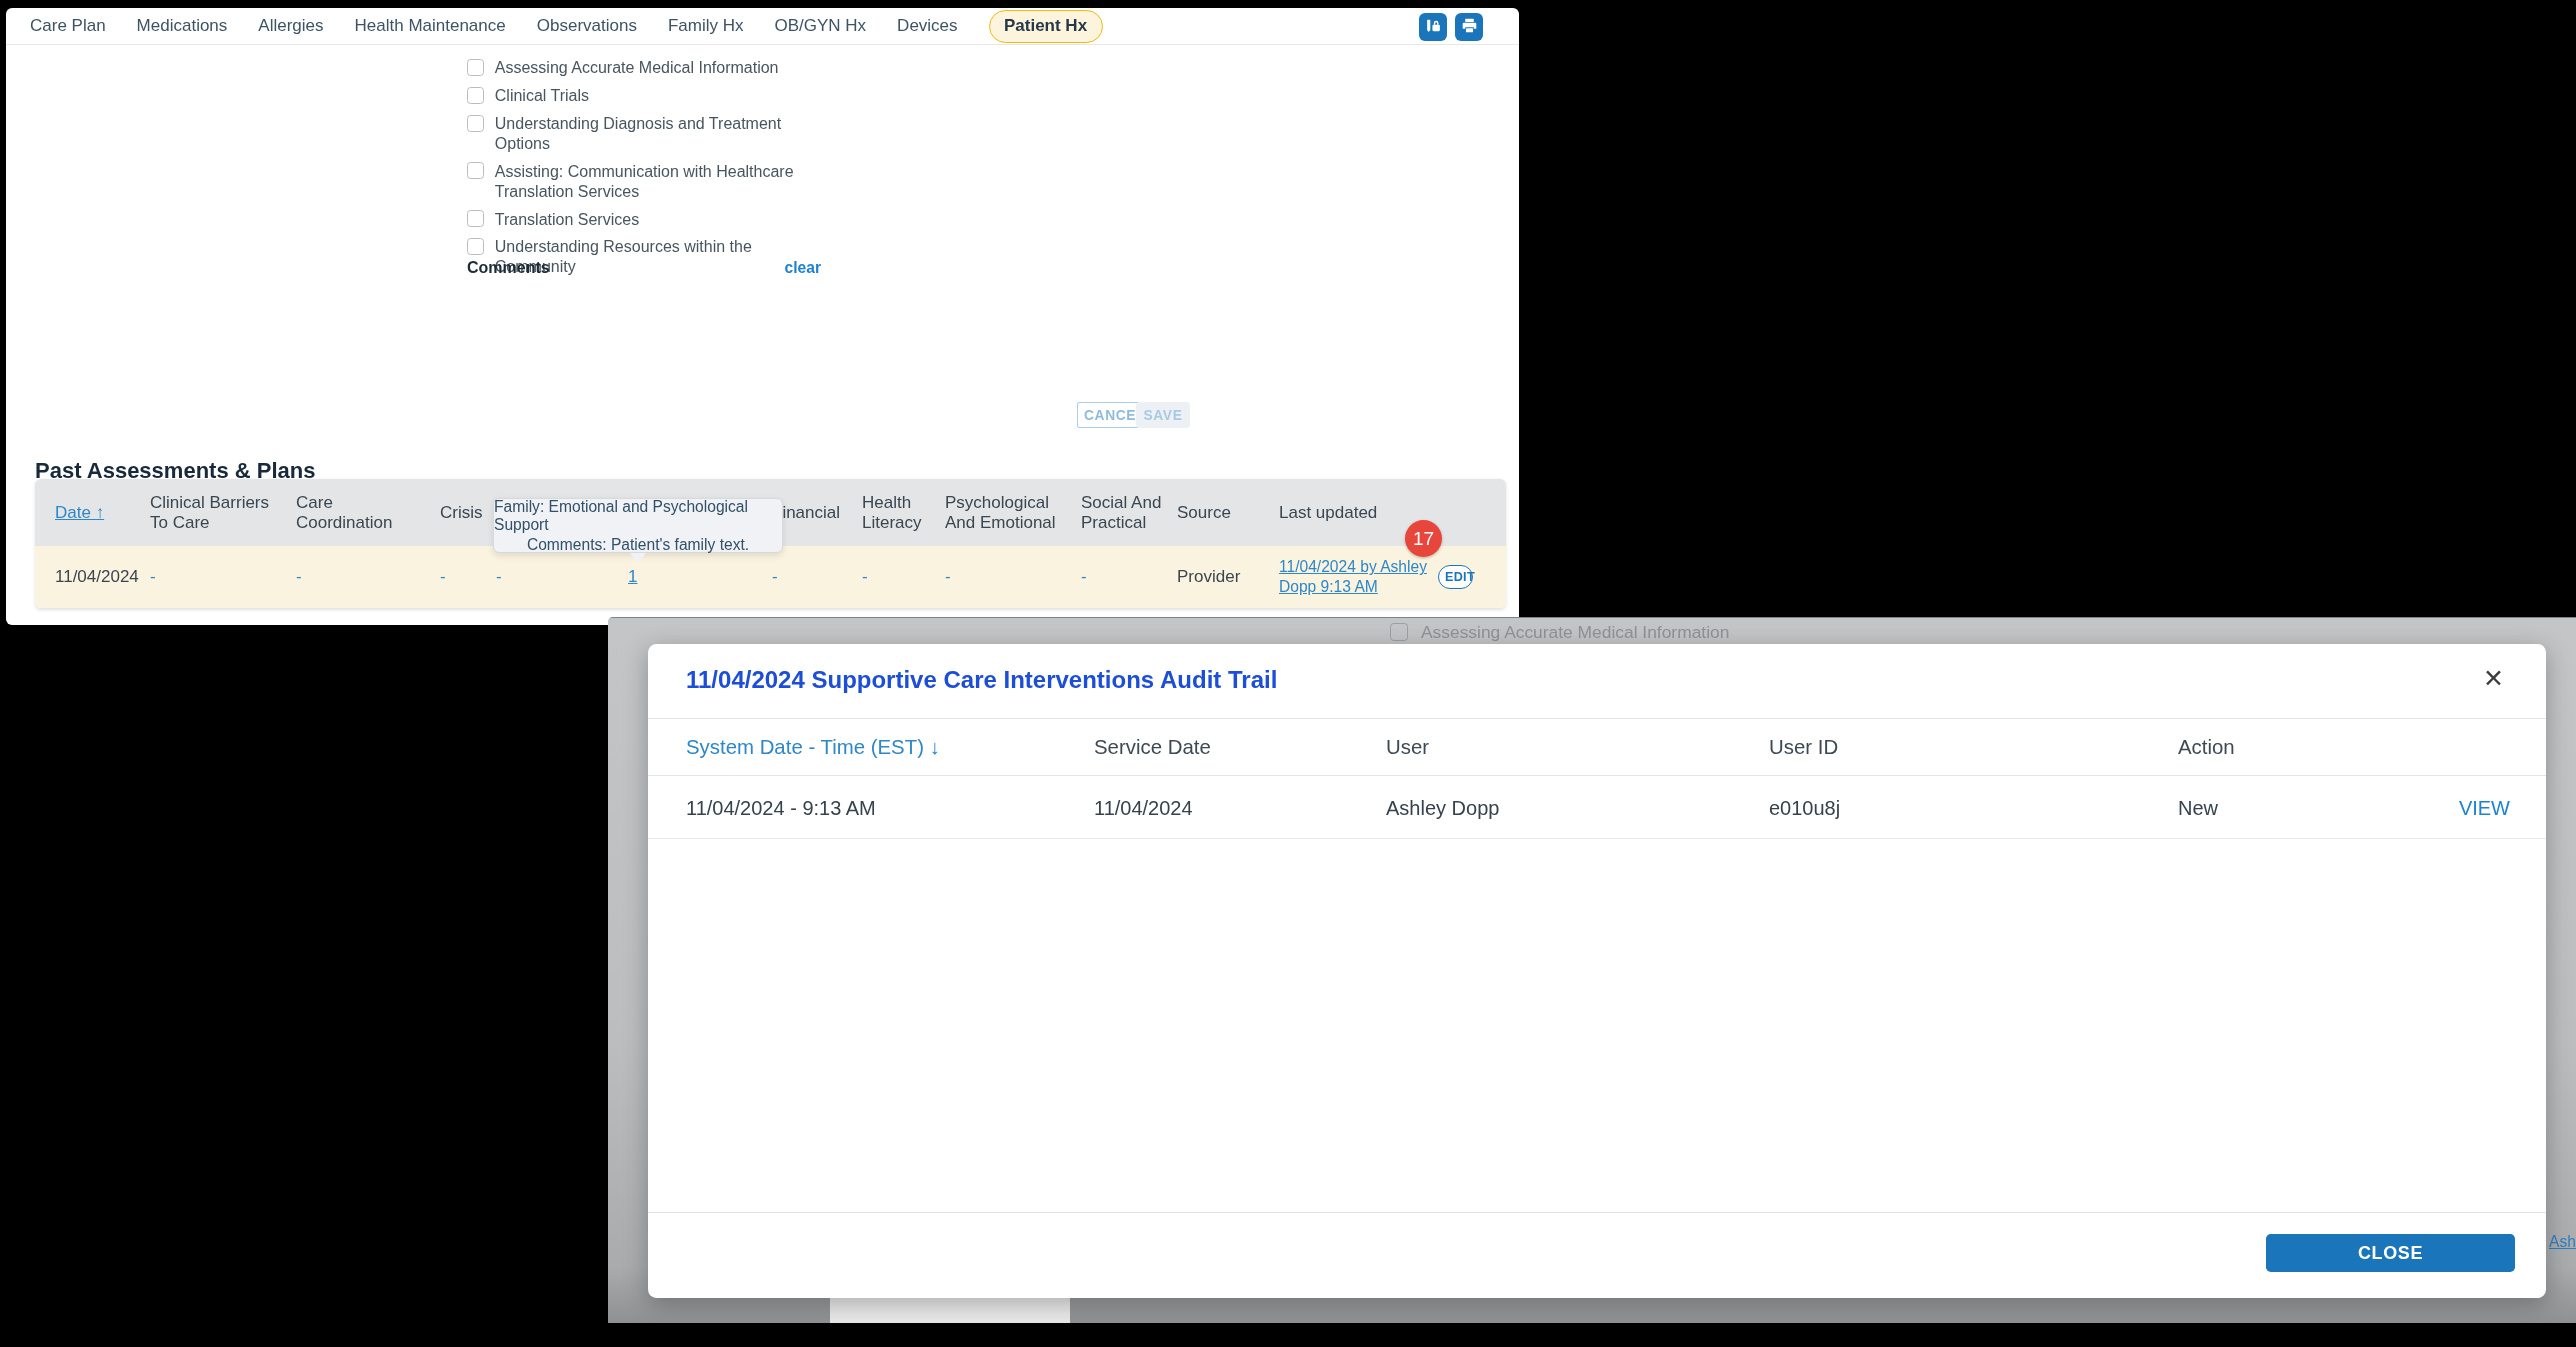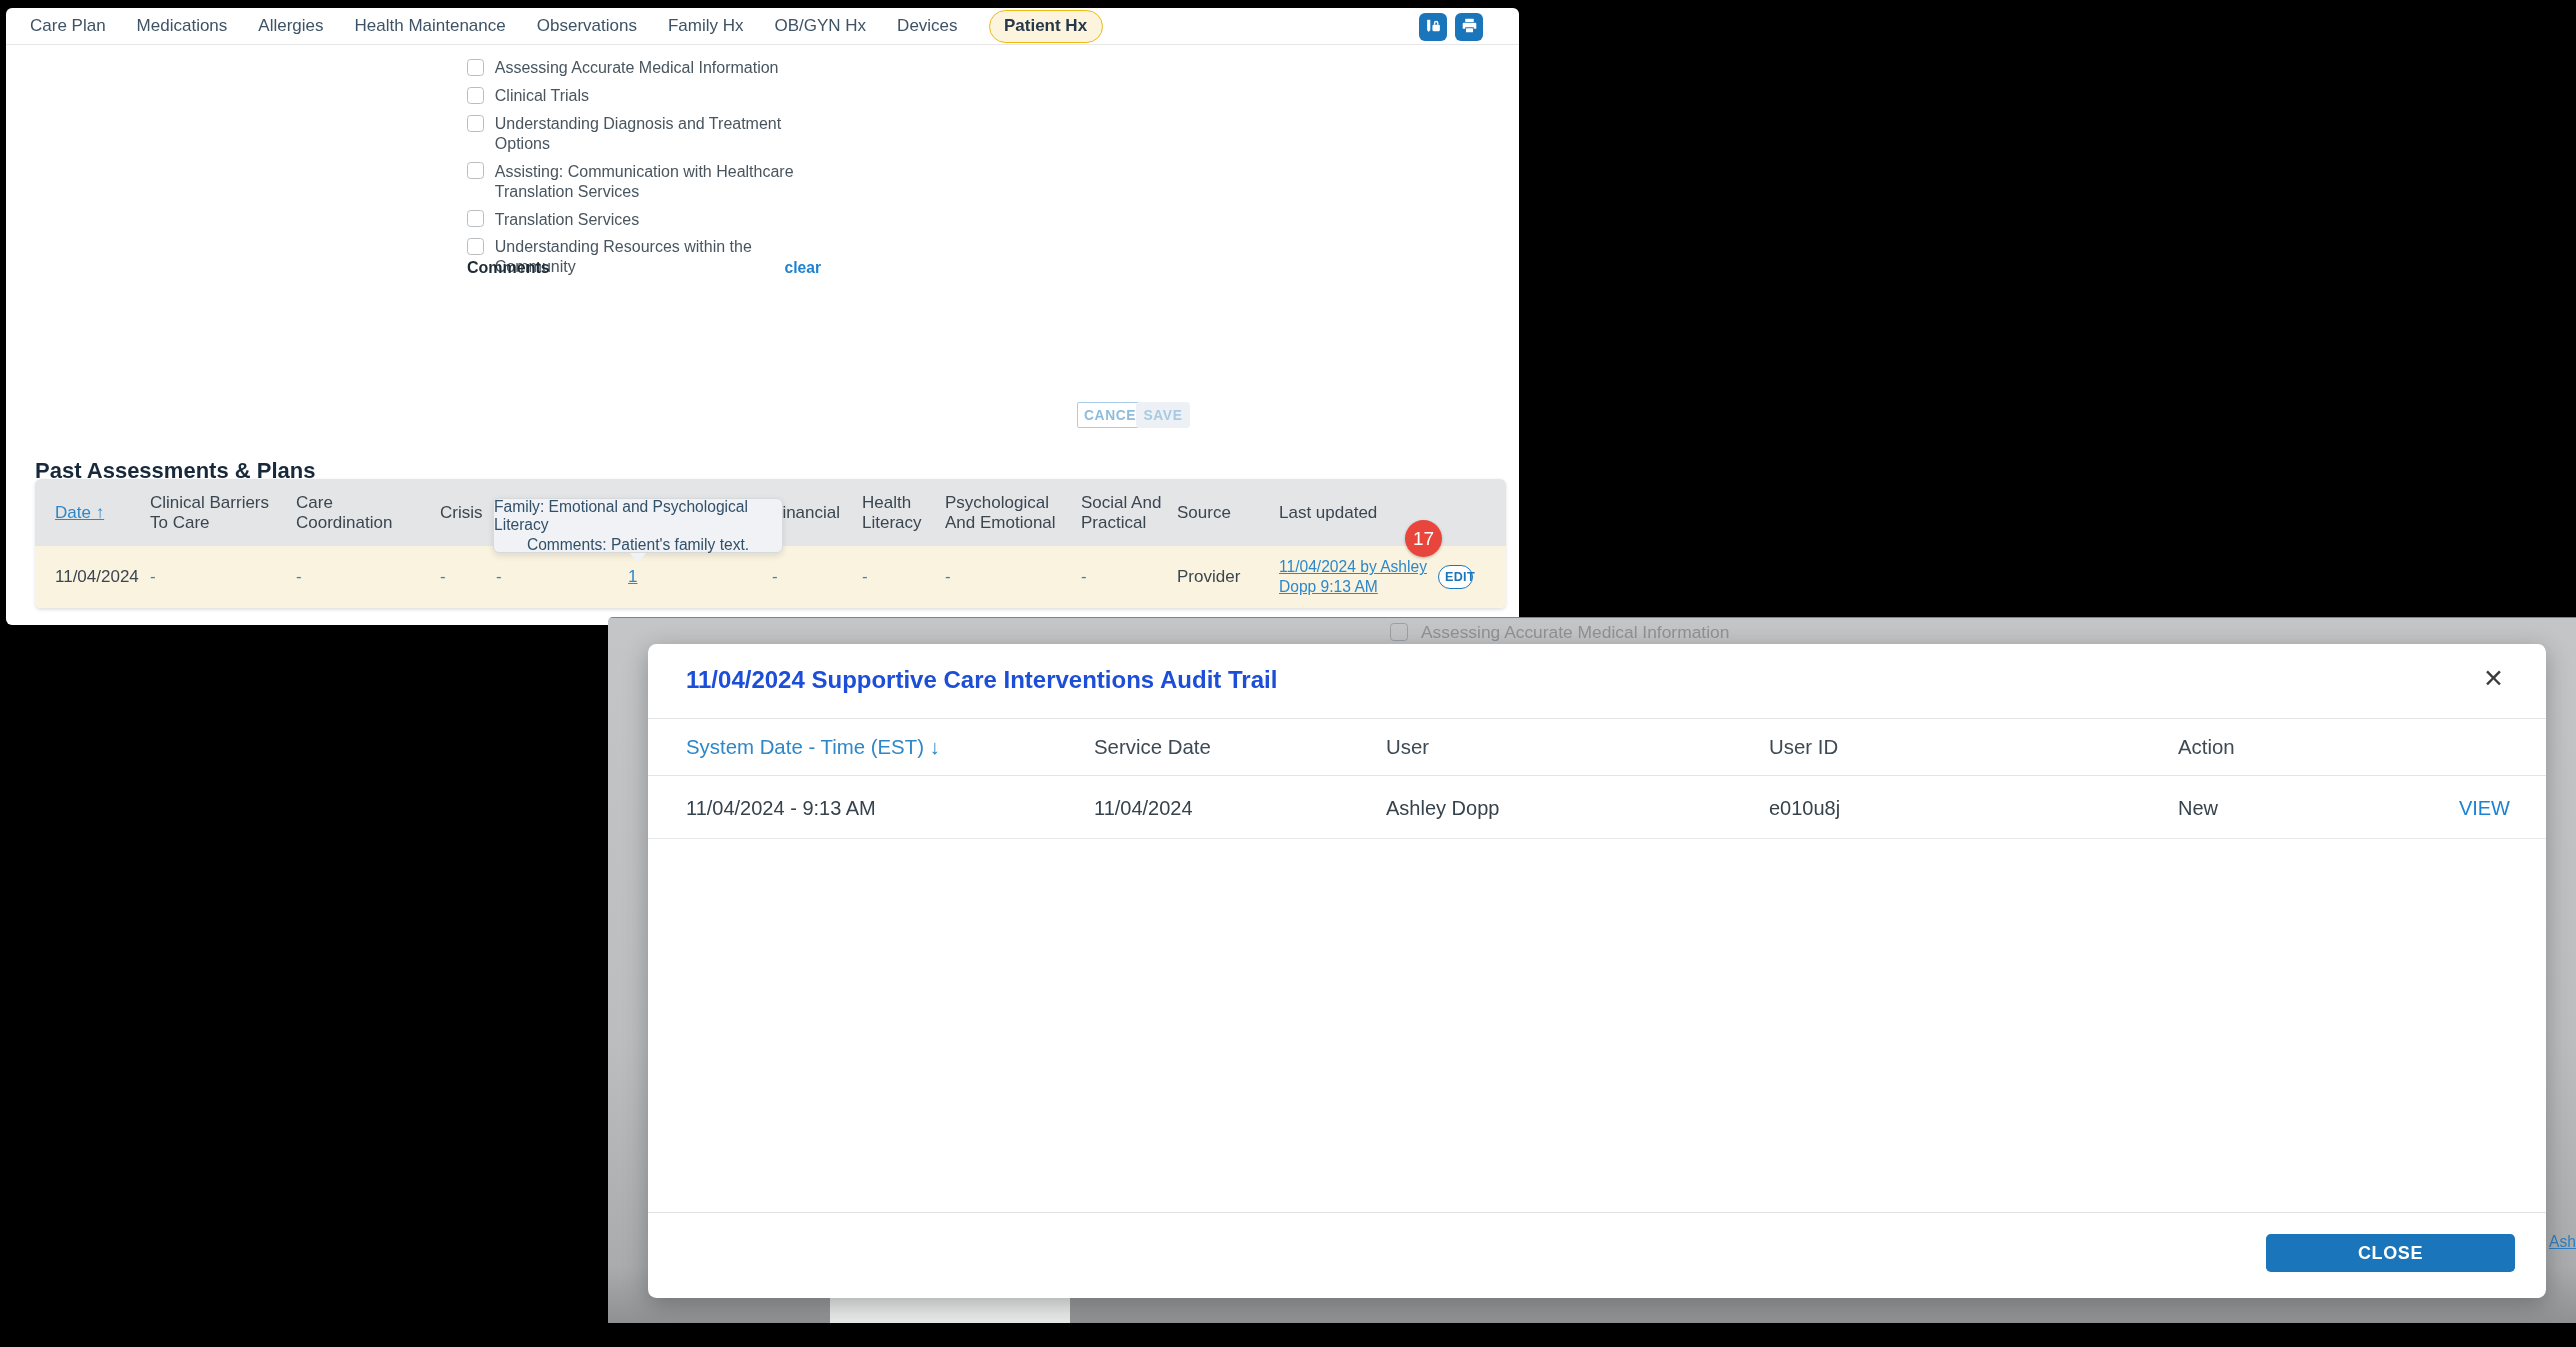--- a/index.html
+++ b/index.html
@@ -249,21 +249,21 @@
         <div class="rcell dash">-</div>
         <div class="rcell">Provider</div>
         <div class="rcell upd-link">11/04/2024 by Ashley Dopp 9:13 AM</div>
         <div class="rcell">
           <button class="btn-edit">EDIT</button>
         </div>
       </div>
     </div>
 
     <div class="tooltip">
-      <div>Family: Emotional and Psychological Literacy</div>
+      <div>Family: Emotional and Psychological Support</div>
       <div>Comments: Patient's family text.</div>
       <div class="arrow"></div>
     </div>
   </div>
 
   <div class="badge">17</div>
 
   <div id="overlay-panel">
 
     <div class="dim-cb-row">

